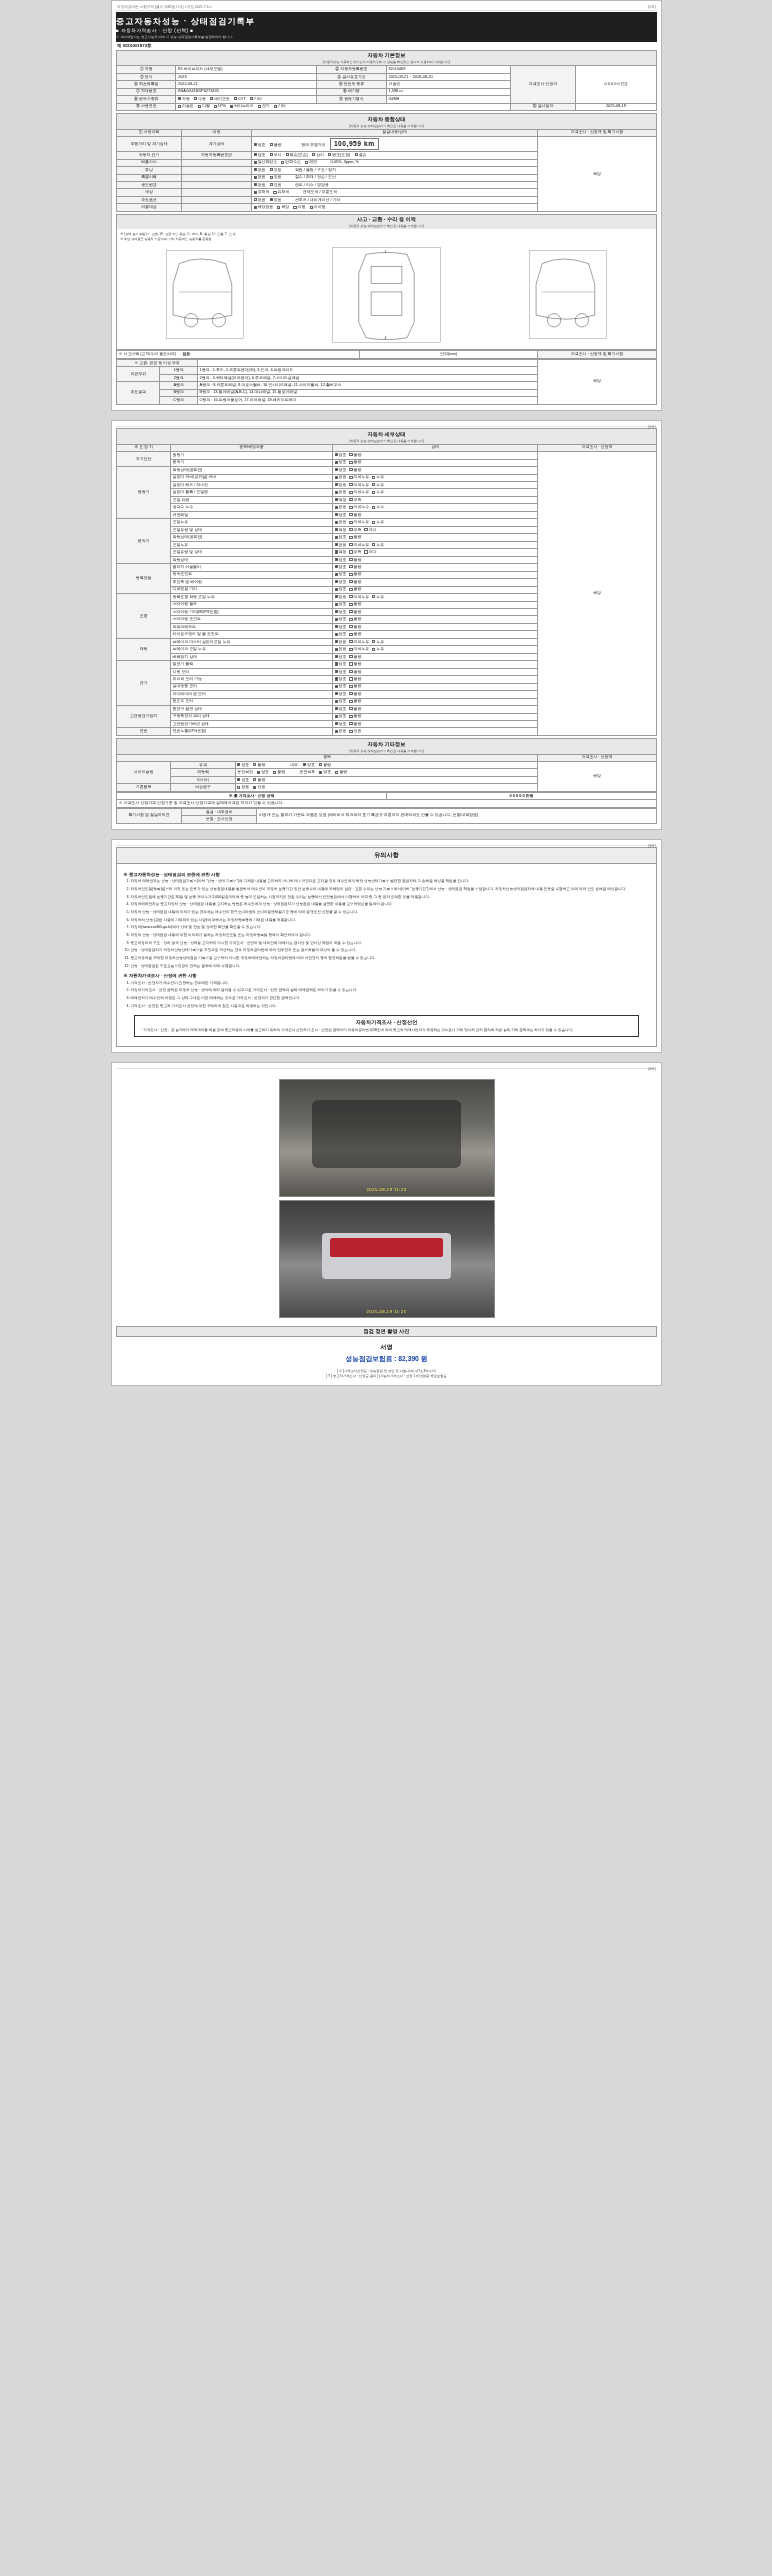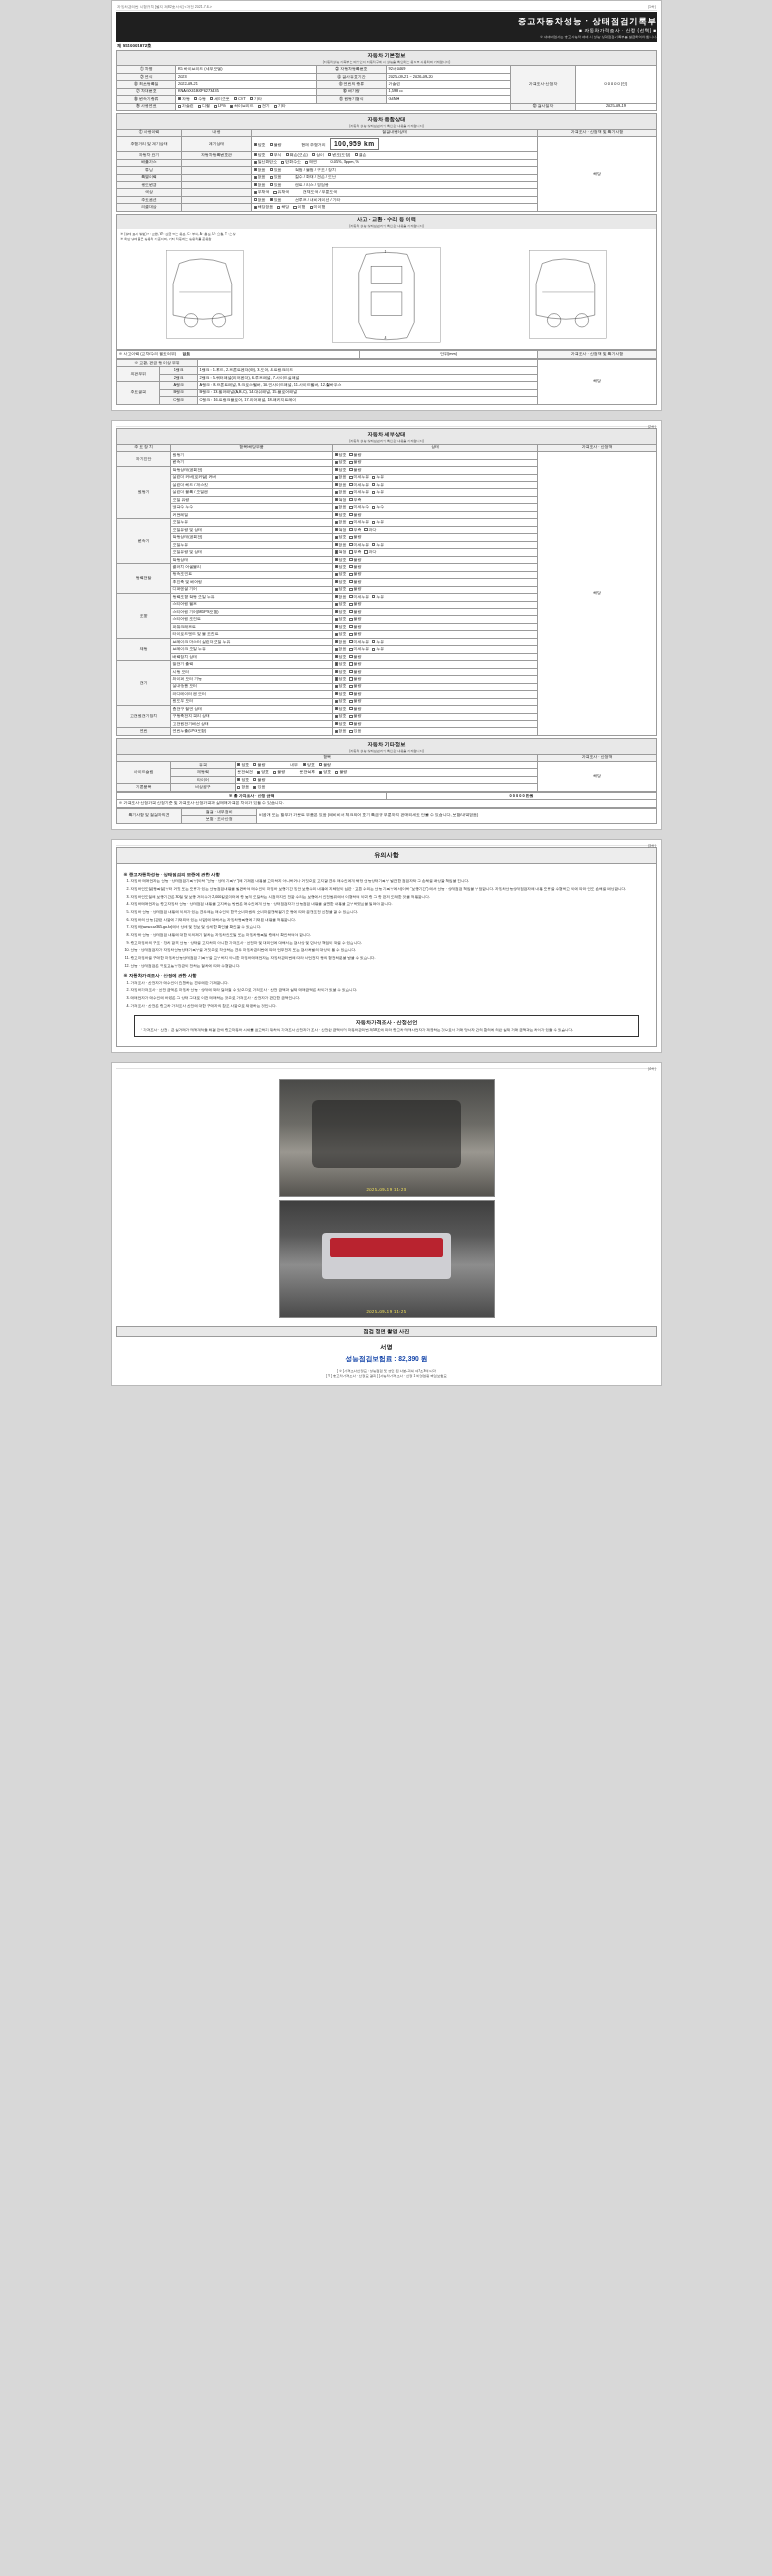--- a/index.html
+++ b/index.html
@@ -22,21 +22,21 @@
   }
   .page-top-note {
     font-size:3.6px; color:#666; text-align:left; padding:0.5px 1px 1px 1px;
     border-bottom:0.5px solid #e3e3e3; margin-bottom:1.5px;
   }
   .page-top-note .right { float:right; }
   .clear { clear:both; }
 
   
   .banner {
-    background:#1f1f1f; color:#fff; text-align:right; padding:3.6px 0 3.1px 0;
+    background:#1f1f1f; color:#fff; text-align:left; padding:3.6px 0 3.1px 0;
   }
   .banner h1 { margin:0; font-size:8.2px; letter-spacing:1px; font-weight:bold;}
   .banner h2 { margin:1.5px 0 0 0; font-size:4.6px; font-weight:normal; letter-spacing:0.5px;}
   .banner .sub { font-size:3.3px; color:#cfcfcf; margin-top:1.5px; }
 
   .docno { font-size:4.4px; font-weight:bold; padding:1.5px 1px; }
 
   
   .sect {
     background:#e8e8e8; border:0.5px solid #9b9b9b; border-bottom:none;

